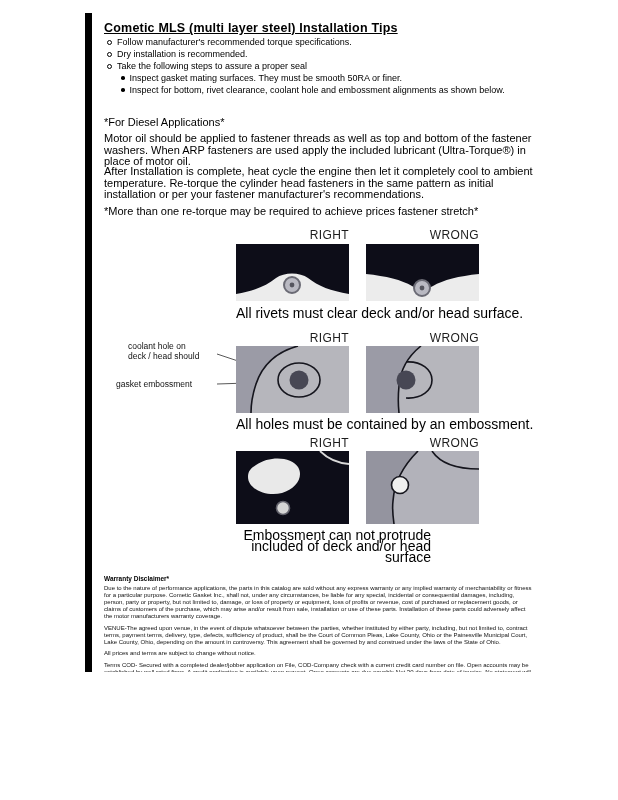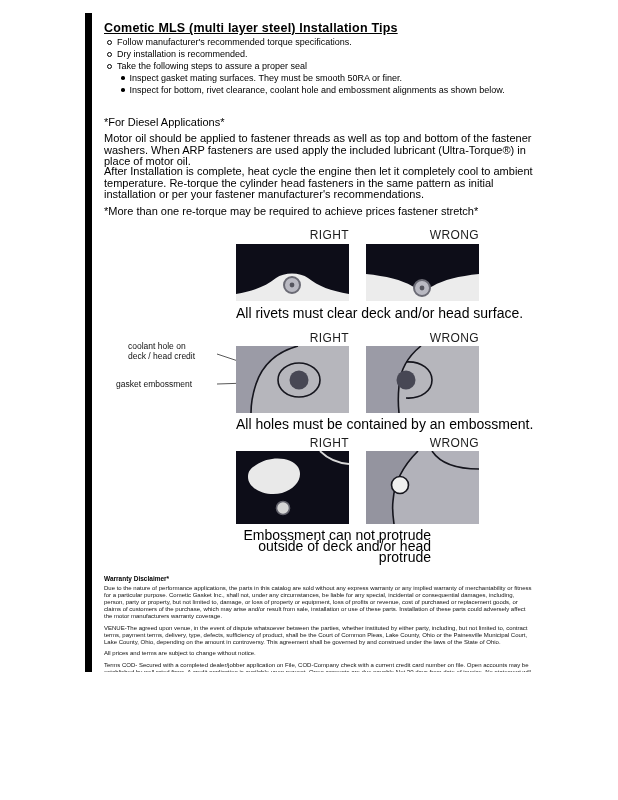--- a/index.html
+++ b/index.html
@@ -95,21 +95,21 @@
       <circle cx="56" cy="44" r="2.4" fill="#55555e"></circle>
     </svg>
   </div>
   <div class="caption cap1">All rivets must clear deck and/or head surface.</div>
 
   <div class="fig-label r2-label col-right">RIGHT</div>
   <div class="fig-label r2-label col-wrong">WRONG</div>
 
   <div class="callout callout-hole">
     <div>coolant hole on</div>
-    <div>deck / head credit</div>
+    <div>deck / head should</div>
   </div>
   <div class="callout callout-emboss">gasket embossment</div>
 
   <svg class="leader-overlay" viewBox="0 0 92 52" width="92" height="52">
     <line x1="1" y1="8" x2="82" y2="35" stroke="#444" stroke-width="0.9"></line>
     <line x1="1" y1="38" x2="62" y2="36" stroke="#444" stroke-width="0.9"></line>
   </svg>
 
   <div class="fig r2-img col-right">
     <svg viewBox="0 0 113 67" width="113" height="67">
@@ -146,21 +146,21 @@
   <div class="fig r3-img col-wrong">
     <svg viewBox="0 0 113 73" width="113" height="73">
       <rect width="113" height="73" fill="#b2b2ba"></rect>
       <path d="M0,0 L52,0 C36,16 28,34 27,50 C26,58 27,66 28,73 L0,73 Z" fill="#94949f"></path>
       <path d="M52,0 C36,16 28,34 27,50 C26,58 27,66 28,73" stroke="#15151d" stroke-width="1.6" fill="none"></path>
       <path d="M66,0 C74,12 88,18 113,18" stroke="#15151d" stroke-width="1.6" fill="none"></path>
       <circle cx="34" cy="34" r="8.5" fill="#efefef"></circle>
       <circle cx="34" cy="34" r="8.5" fill="none" stroke="#15151d" stroke-width="1.6"></circle>
     </svg>
   </div>
-  <div class="caption cap3">Embossment can not protrude outside of deck and/or head protrude</div>
+  <div class="caption cap3">Embossment can not protrude included of deck and/or head surface</div>
 
   <div class="warranty">
     <h3>Warranty Disclaimer*</h3>
     <p>Due to the nature of performance applications, the parts in this catalog are sold without any express warranty or any implied warranty of merchantability or fitness for a particular purpose.  Cometic Gasket Inc., shall not, under any circumstances, be liable for any special, incidental or consequential damages, including, person, party or property, but not limited to, damage, or loss of property or equipment, loss of profits or revenue, cost of purchased or replacement goods, or claims of customers of the purchase, which may arise and/or result from sale, installation or use of these parts.  Installation of these parts could adversely affect the motor manufacturers warranty coverage.</p>
     <p>VENUE-The agreed upon venue, in the event of dispute whatsoever between the parties, whether instituted by either party, including, but not limited to, contract terms, payment terms, delivery, type, defects, sufficiency of product, shall be the Court of Common Pleas, Lake County, Ohio or the Painesville Municipal Court, Lake County, Ohio, depending on the amount in controversy. This agreement shall be governed by and construed under the laws of the State of Ohio.</p>
     <p>All prices and terms are subject to change without notice.</p>
     <p>Terms COD- Secured with a completed dealer/jobber application on File, COD-Company check with a current credit card number on file.  Open accounts may be established by well rated firms.  A credit application is available upon request.  Open accounts are due payable Net 30 days from date of invoice.  No statement will be sent.  If an account becomes 60 or more days past due, it is subject to being placed on credit hold.  No orders will be shipped or new orders accepted until past due balance is paid.  If an account becomes 90 or more days past due, it is subject to being placed for collections.  All costs of collection are the responsibility of the customer, including attorney fees, court costs, and other expenses of litigation.</p>
     <p>Returns- Authorized (RGA) must be obtained in advance on all returns.  A packing slip or invoice number must accompany the merchandise.  No returns after 30 days from invoice date.  All returns are subject to a 25% restocking charge.  All custom designed and custom manufactured gaskets are non-returnable.</p>
     <p style="margin-bottom:1px">Only catalog parts are returnable.</p>
     <p>Review your invoice and notify us immediately of any incorrect or inaccurate information.  Shortages must be reported within 10 days.</p>

